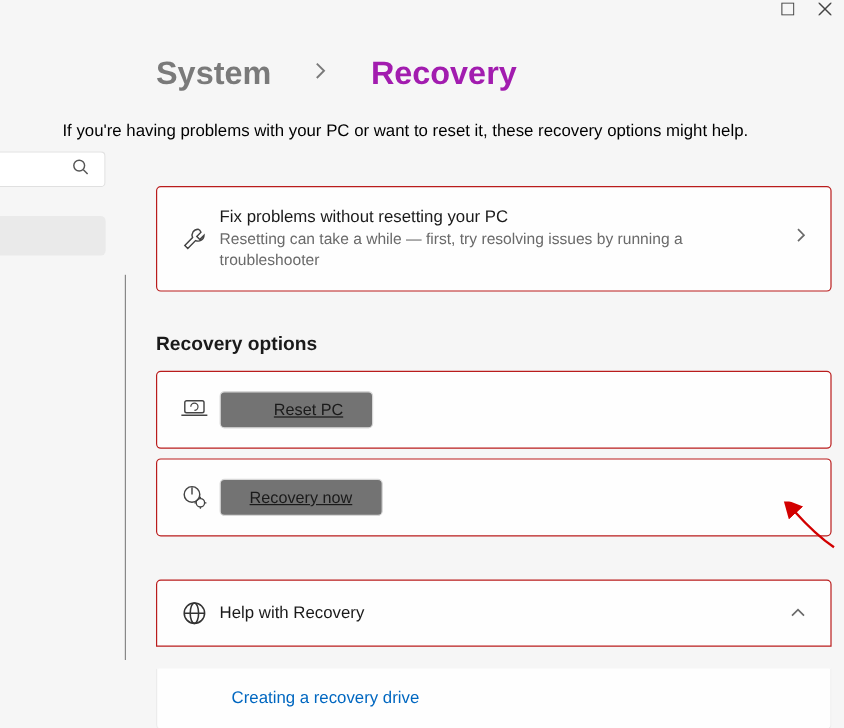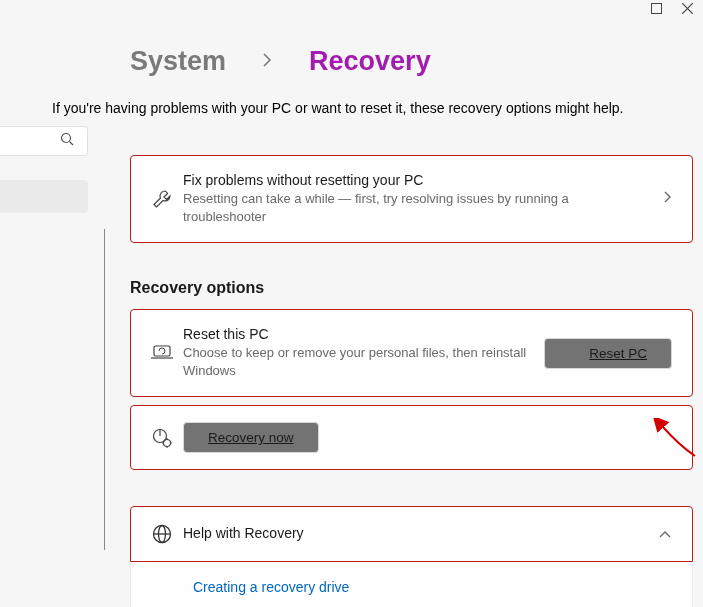--- a/index.html
+++ b/index.html
@@ -216,42 +216,38 @@
   <div class="section-heading">Recovery options</div>
 
   <div class="card">
     <div class="card-icon">
       <svg width="22" height="18" viewBox="0 0 22 18">
           <rect x="3" y="2" width="16" height="10" rx="1.5" fill="none" stroke="#444" stroke-width="1.2"></rect>
           <path d="M0 14 L22 14" stroke="#444" stroke-width="1.2"></path>
           <path d="M8 7 a3 3 0 1 1 3 3" fill="none" stroke="#444" stroke-width="1"></path>
         </svg>
     </div>
-    <div class="card-text">
-      <div class="card-title">Reset this PC</div>
-      <div class="card-desc">Choose to keep or remove your personal files, then reinstall Windows</div>
-    </div>
     <button class="card-button">Reset PC</button>
   </div>
 
   <div class="card">
     <div class="card-icon">
       <svg width="22" height="22" viewBox="0 0 22 22">
           <circle cx="9" cy="9" r="6.5" fill="none" stroke="#444" stroke-width="1.2"></circle>
           <path d="M9 3 L9 9" stroke="#444" stroke-width="1.2"></path>
           <circle cx="16" cy="16" r="3.5" fill="none" stroke="#444" stroke-width="1.1"></circle>
           <path d="M16 12.5 L16 11 M16 21 L16 19.5 M12.5 16 L11 16 M21 16 L19.5 16" stroke="#444" stroke-width="1.1"></path>
         </svg>
     </div>
     <button class="card-button">Recovery now</button>
   </div>
 
   <div style="height:28px"></div>
 
-  <div class="card" style="margin-bottom:0; border-radius:4px 4px 0 0;">
+  <div class="card" style="margin-bottom:18px; border-radius:4px 4px 0 0;">
     <div class="card-icon">
       <svg width="20" height="20" viewBox="0 0 20 20">
           <circle cx="10" cy="10" r="8.5" fill="none" stroke="#333" stroke-width="1.3"></circle>
           <ellipse cx="10" cy="10" rx="3.5" ry="8.5" fill="none" stroke="#333" stroke-width="1.3"></ellipse>
           <path d="M1.5 10 L18.5 10" stroke="#333" stroke-width="1.3"></path>
         </svg>
     </div>
     <div class="card-text">
       <div class="card-title" style="font-weight:400;">Help with Recovery</div>
     </div>

